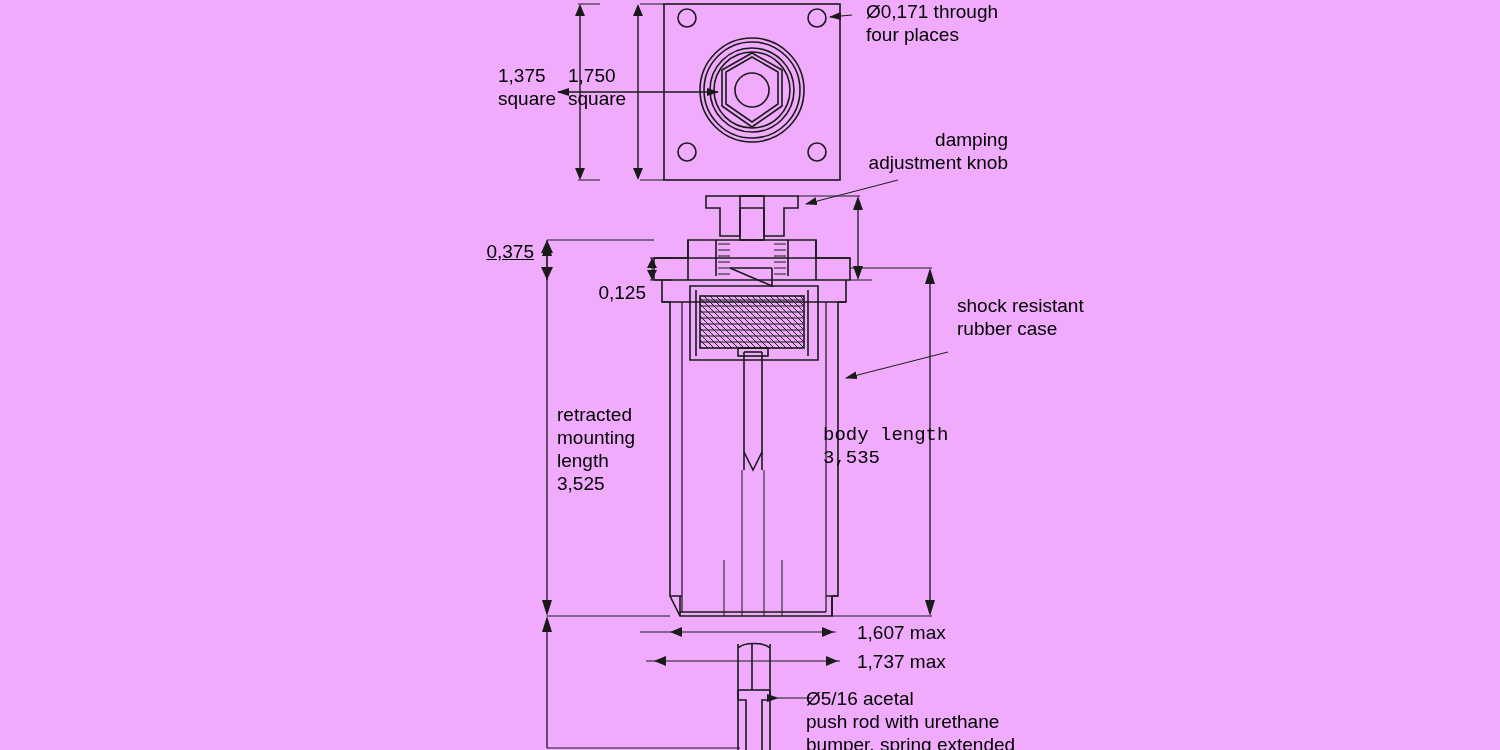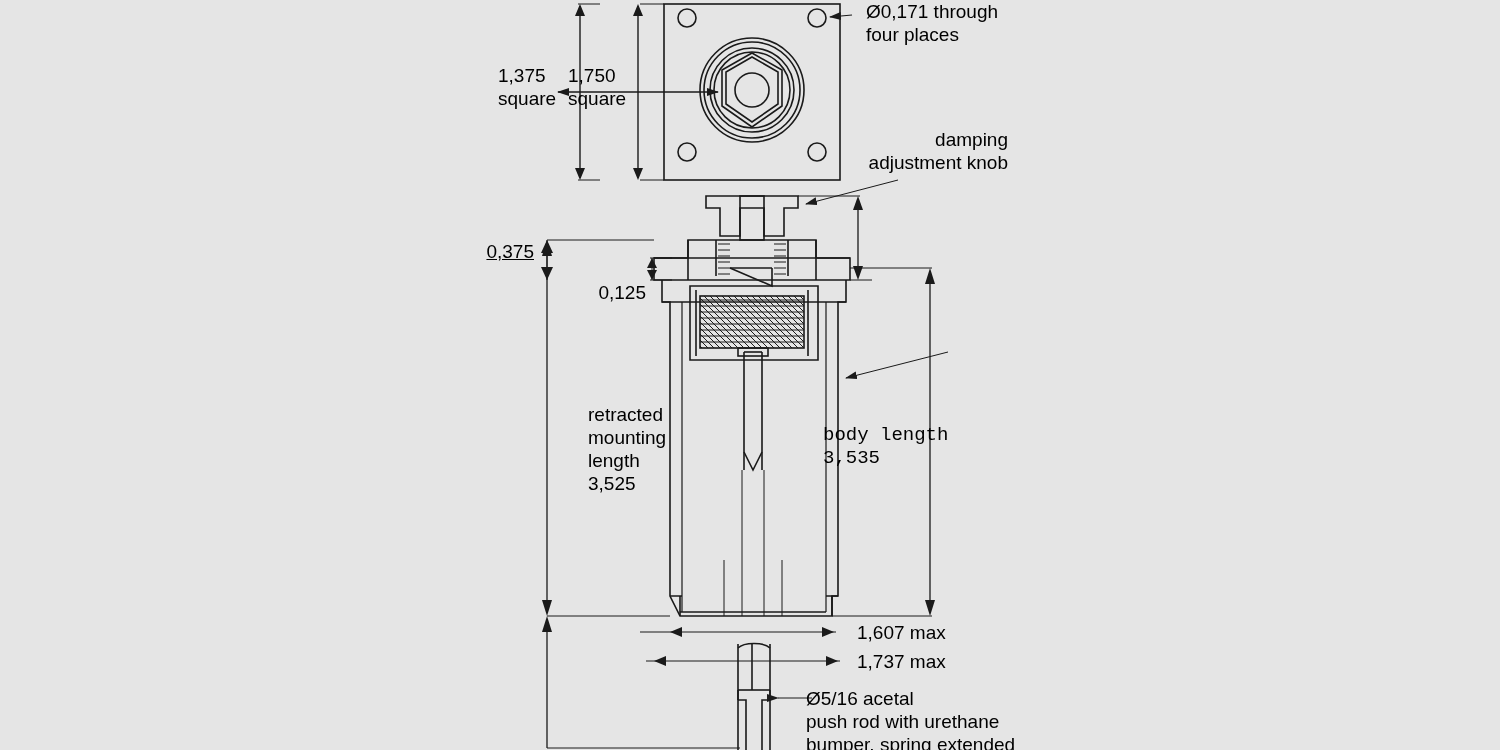--- a/index.html
+++ b/index.html
@@ -4,21 +4,21 @@
 <style>
   html, body {
     margin: 0;
     padding: 0;
     background: #ffffff;
   }
   #stage {
     position: relative;
     width: 1500px;
     height: 750px;
-    background: #e5e5e5;
+    background: #f0abfc;
     font-family: "Liberation Sans", sans-serif;
     color: #000000;
     overflow: hidden;
   }
   #drawing-svg {
     position: absolute;
     left: 0;
     top: 0;
     width: 1500px;
     height: 750px;
@@ -199,21 +199,23 @@
   <div class="lbl left" style="left:866px; top:0px;">Ø0,171 through
 four places</div>
   <div class="lbl center" style="left:498px; top:64px; width:88px;">1,375
 square</div>
   <div class="lbl center" style="left:568px; top:64px; width:88px;">1,750
 square</div>
   <div class="lbl right" style="left:828px; top:128px; width:180px;">damping
 adjustment knob</div>
   <div class="lbl right" style="left:466px; top:240px; width:68px;text-decoration:underline;">0,375</div>
   <div class="lbl right" style="left:578px; top:269px; width:68px;margin-top:12px;">0,125</div>
-  <div class="lbl center" style="left:588px; top:403px; width:110px;">retracted
+  <div class="lbl left" style="left:957px; top:294px;">shock resistant
+rubber case</div>
+  <div class="lbl center" style="left:557px; top:403px; width:110px;">retracted
 mounting
 length
 3,525</div>
   <div class="lbl center" style="left:823px; top:424px; width:106px;font-family:Liberation Mono, monospace;">body length
 3,535</div>
   <div class="lbl left" style="left:857px; top:621px;">1,607 max</div>
   <div class="lbl left" style="left:857px; top:650px;">1,737 max</div>
   <div class="lbl left" style="left:806px; top:687px;">Ø5/16 acetal
 push rod with urethane
 bumper, spring extended</div>

